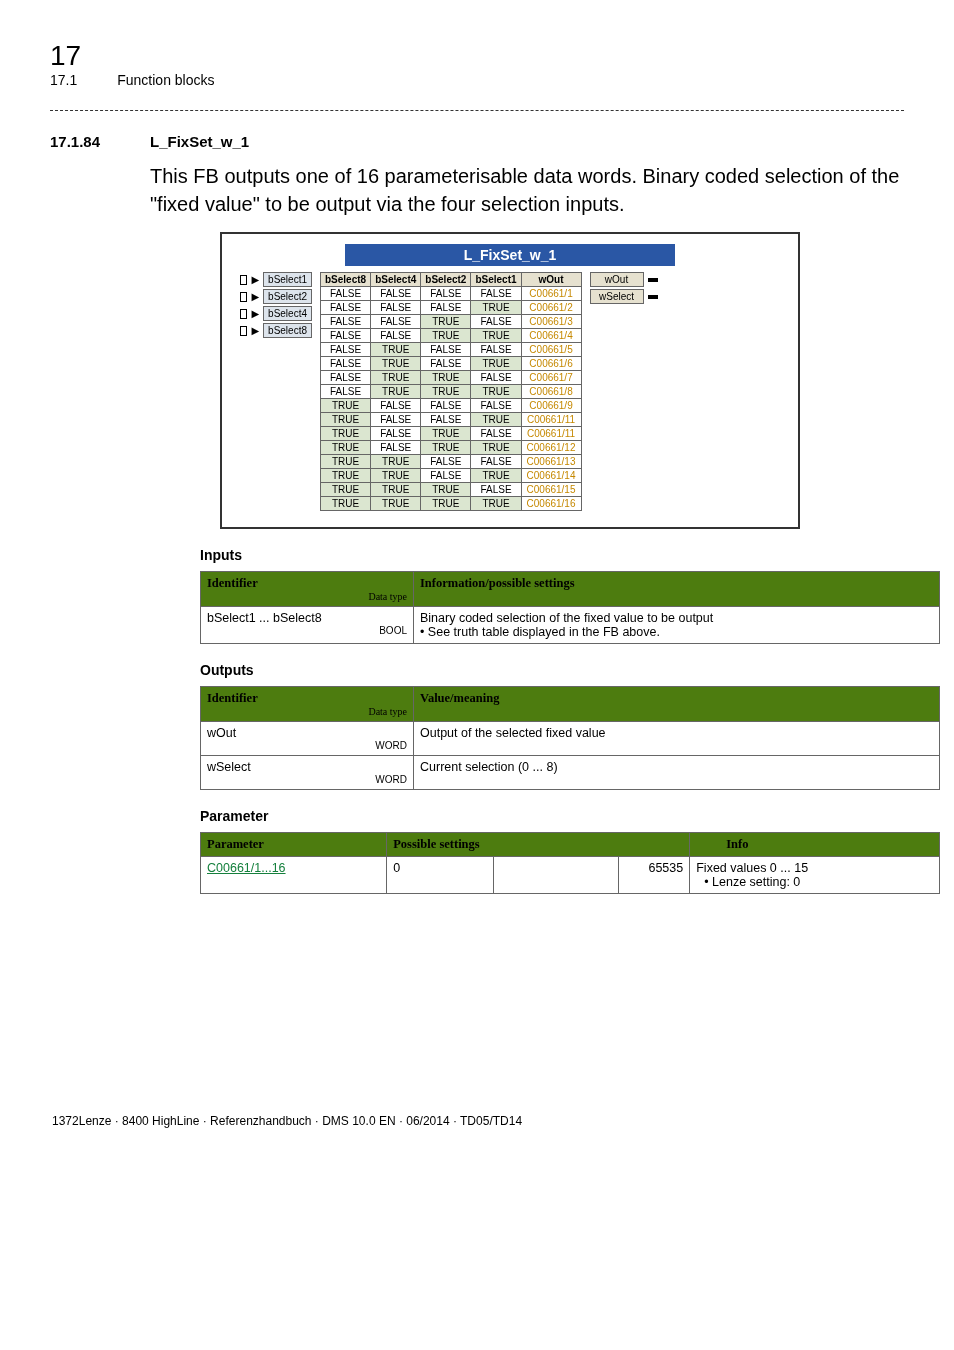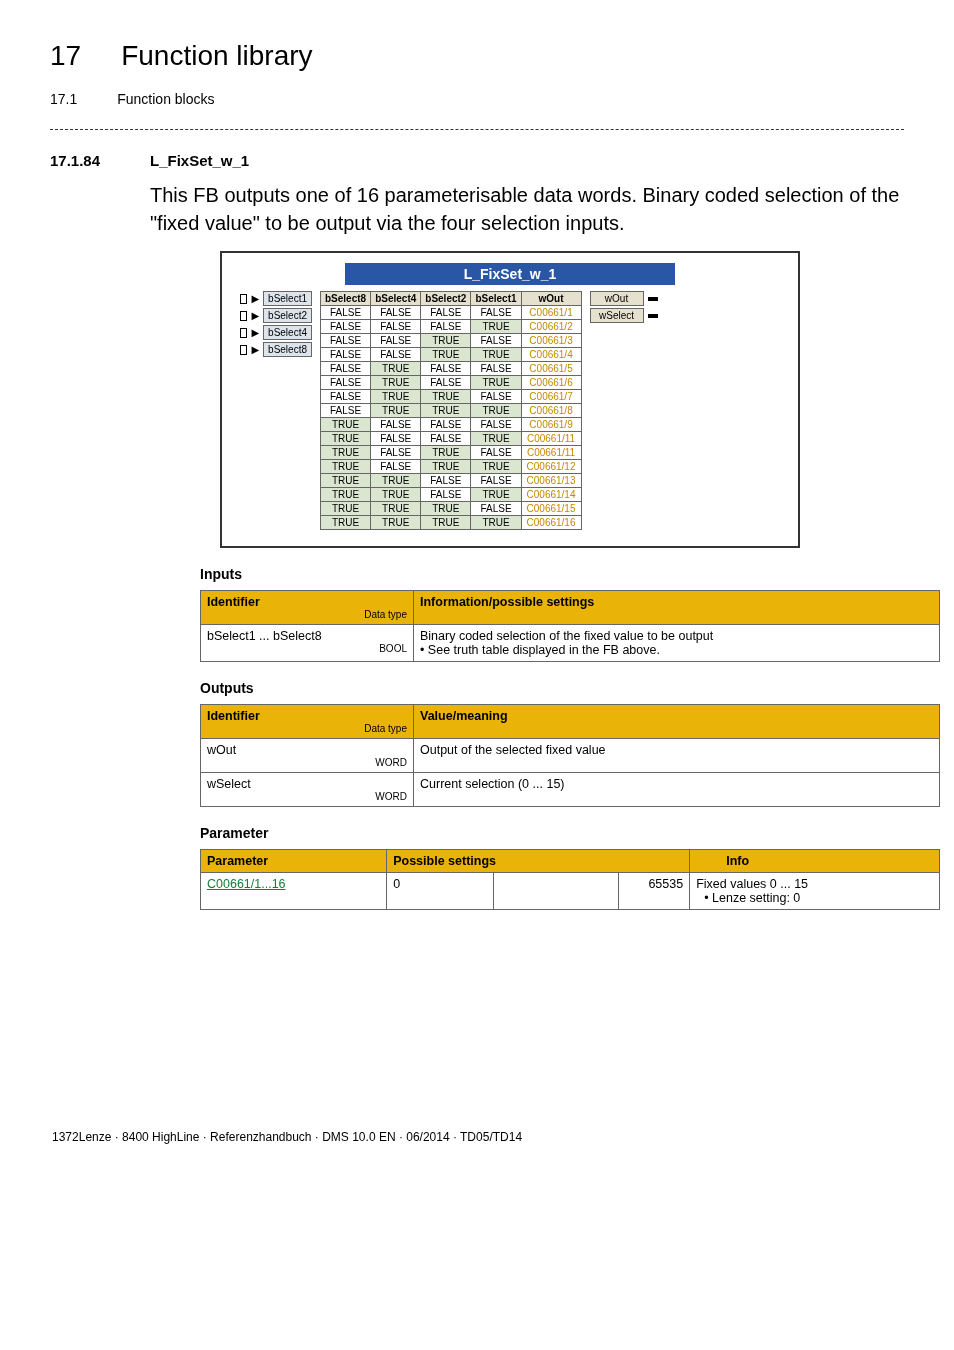--- a/index.html
+++ b/index.html
@@ -24,21 +24,21 @@
     font-weight: normal;
   }
   .topheader .chapter-title {
     font-size: 28px;
     font-weight: normal;
   }
   .subheader {
     display: flex;
     gap: 40px;
     font-size: 14px;
-    margin-top: 19px;
+    margin-top: 0;
   }
   .dashed-hr {
     border: none;
     border-top: 1.5px dashed #333;
     margin: 22px 0 22px 0;
   }
   .section-row {
     display: flex;
     gap: 28px;
     margin-top: 2px;
@@ -149,26 +149,27 @@
   }
 
   
   .ptable {
     margin-left:150px;
     border-collapse:collapse;
     width:740px;
     font-size:12.5px;
   }
   .ptable th {
-    background:#eab308;
+    background:#4d7c0f;
     border:1px solid #666;
     text-align:left;
     padding:4px 6px;
     font-weight:bold;
     vertical-align:top;
+    font-family:Liberation Serif, serif;
   }
   .ptable td {
     background:#fff;
     border:1px solid #666;
     padding:4px 6px;
     vertical-align:top;
   }
   .ptable .dtype {
     font-size:10px;
     text-align:right;
@@ -183,21 +184,20 @@
     margin-top:220px;
     padding:0 2px;
   }
 </style>
 </head>
 <body>
 
 <div class="page">
   <div class="topheader">
     <span class="chapter-num">17</span>
-    <span class="chapter-title">Function library</span>
   </div>
   <div class="subheader">
     <span>17.1</span>
     <span>Function blocks</span>
   </div>
 
   <hr class="dashed-hr">
 
   <div class="section-row">
     <div class="section-num">17.1.84</div>
@@ -407,21 +407,21 @@
         <span>wOut</span>
         <span class="dtype">WORD</span>
       </td>
       <td>Output of the selected fixed value</td>
     </tr>
     <tr>
       <td>
         <span>wSelect</span>
         <span class="dtype">WORD</span>
       </td>
-      <td>Current selection (0 ... 15)</td>
+      <td>Current selection (0 ... 8)</td>
     </tr>
   </tbody>
     </table>
 
   <div class="subheading">Parameter</div>
   <table class="ptable">
     <tbody>
         <tr>
       <th style="width:180px;">Parameter</th>
       <th colspan="3">Possible settings</th>

